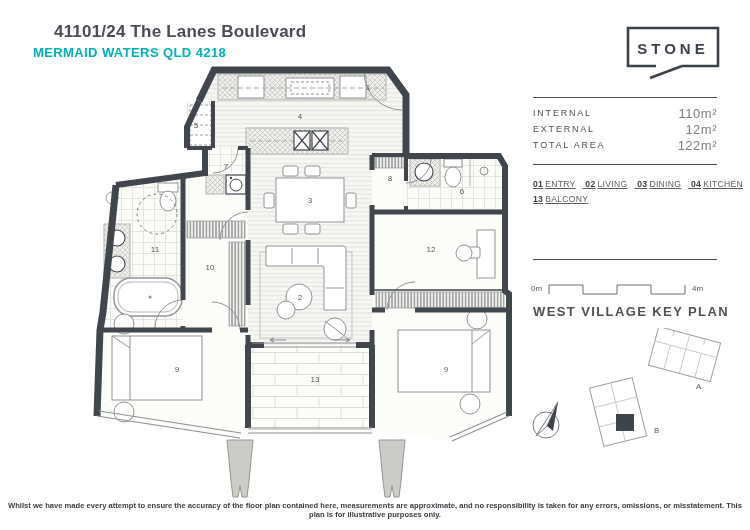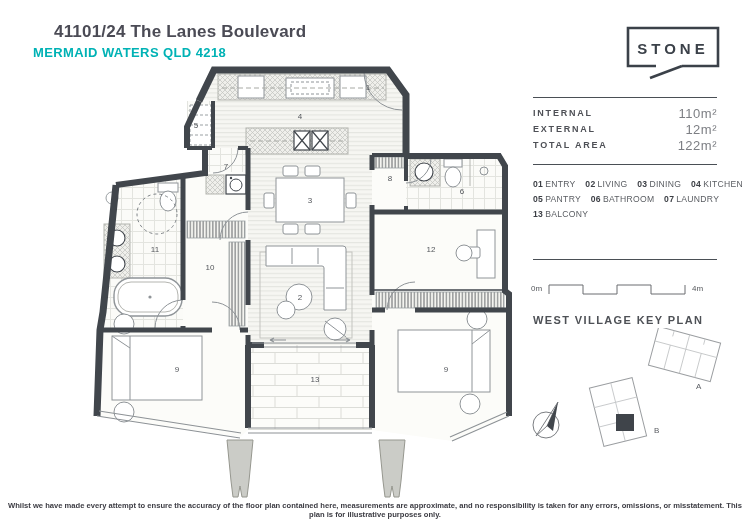--- a/index.html
+++ b/index.html
@@ -2,27 +2,27 @@
 <html><head>
 <meta charset="utf-8">
 <style>
   html,body{margin:0;padding:0;width:750px;height:530px;background:#fff;overflow:hidden;
     font-family:"Liberation Sans",sans-serif;}
   .abs{position:absolute;}
   #addr1{left:33px;top:22px;font-size:17px;font-weight:bold;color:#4b4b55;letter-spacing:.2px;margin-left:21px;}
   #addr2{left:33px;top:45px;font-size:13px;font-weight:bold;color:#00b2b5;letter-spacing:.4px;}
   .sideline{left:533px;width:184px;border-top:1.6px solid #4a4f55;height:0;}
   .arow{left:533px;width:184px;height:14px;display:flex;justify-content:space-between;align-items:center;}
-  .arow .al{font-size:9px;letter-spacing:1.8px;color:#4e5056;font-weight:bold;}
+  .arow .al{font-size:9px;letter-spacing:1.8px;color:#4e5056;font-weight:normal;}
   .arow .av{font-size:13px;color:#7c7e83;letter-spacing:.5px;}
-  #legend{left:533px;top:179px;width:192px;font-size:8.6px;color:#5a5d62;letter-spacing:.3px;}
+  #legend{left:533px;top:179px;width:192px;font-size:8.6px;color:#5a5d62;letter-spacing:.3px;text-decoration:underline;}
   #legend .row{height:15px;white-space:nowrap;}
   #legend b{color:#3c3f45;font-weight:bold;margin-right:2px;}
   #legend .li{margin-right:7px;}
-  #kptitle{left:533px;top:314px;font-size:11px;font-weight:bold;letter-spacing:1.4px;color:#4e5156;}
+  #kptitle{left:533px;top:304px;font-size:13px;font-weight:bold;letter-spacing:1.4px;color:#4e5156;}
   #disclaimer{left:8px;right:8px;top:501px;text-align:center;font-size:7.6px;color:#3c3c43;font-weight:bold;}
   svg text{font-family:"Liberation Sans",sans-serif;}
   .roomnum{font-size:8px;fill:#53565b;}
 </style>
 </head>
 <body>
 
 <div class="abs" id="addr1">41101/24 The Lanes Boulevard</div>
 <div class="abs" id="addr2">MERMAID WATERS QLD 4218</div>
 
@@ -46,25 +46,20 @@
   <span class="av">122m²</span>
 </div>
 <div class="abs sideline" style="top:164px"></div>
 
 <div class="abs" id="legend">
   <div class="row">
     <span class="li"><b>01</b><span>ENTRY</span></span>
     <span class="li"><b>02</b><span>LIVING</span></span>
     <span class="li"><b>03</b><span>DINING</span></span>
     <span class="li"><b>04</b><span>KITCHEN</span></span>
-  </div>
-  <div class="row">
-    <span class="li"><b>05</b><span>PANTRY</span></span>
-    <span class="li"><b>06</b><span>BATHROOM</span></span>
-    <span class="li"><b>07</b><span>LAUNDRY</span></span>
   </div>
   <div class="row">
     <span class="li"><b>13</b><span>BALCONY</span></span>
   </div>
 </div>
 <div class="abs sideline" style="top:259px"></div>
 
 <svg class="abs" style="left:531px;top:276px" width="192" height="22" viewBox="0 0 192 22">
   <text x="0" y="15" font-size="8" fill="#55585c">0m</text>
   <polyline points="18,18 18,9 52,9 52,18 86,18 86,9 120,9 120,18 154,18 154,9" fill="none" stroke="#6a6d70" stroke-width="1"></polyline>

